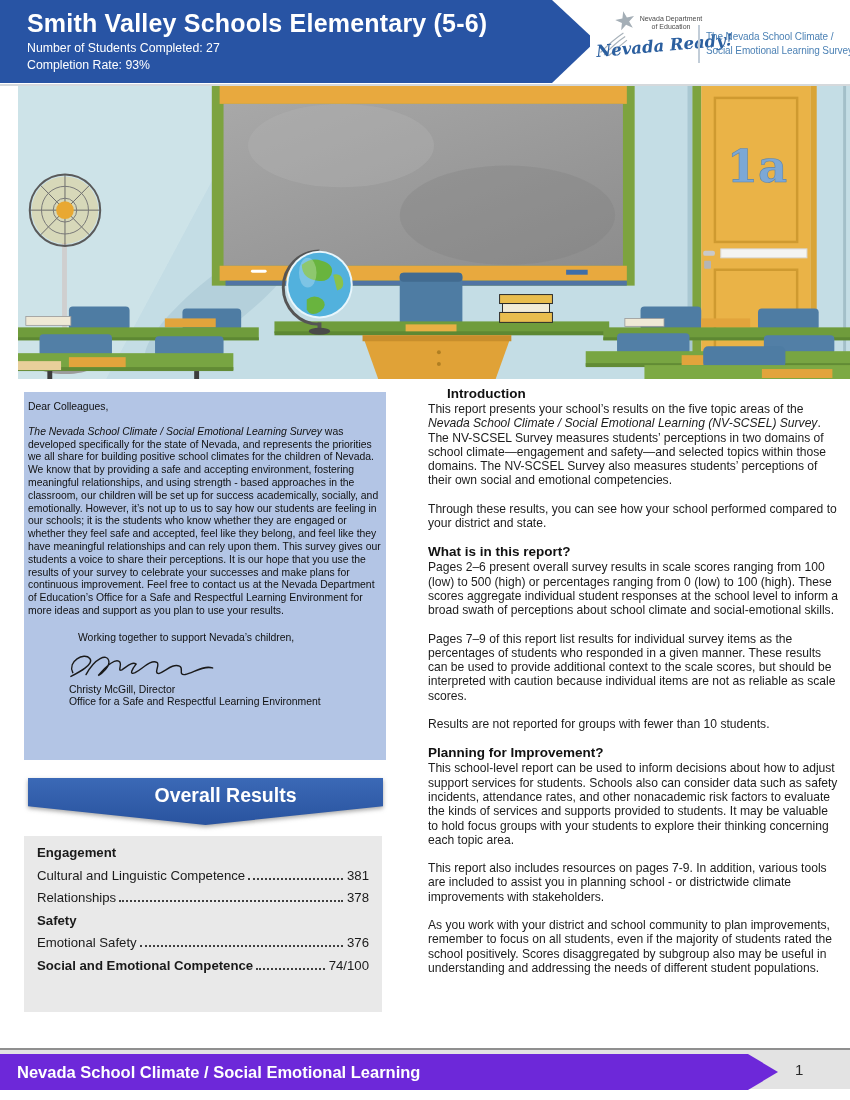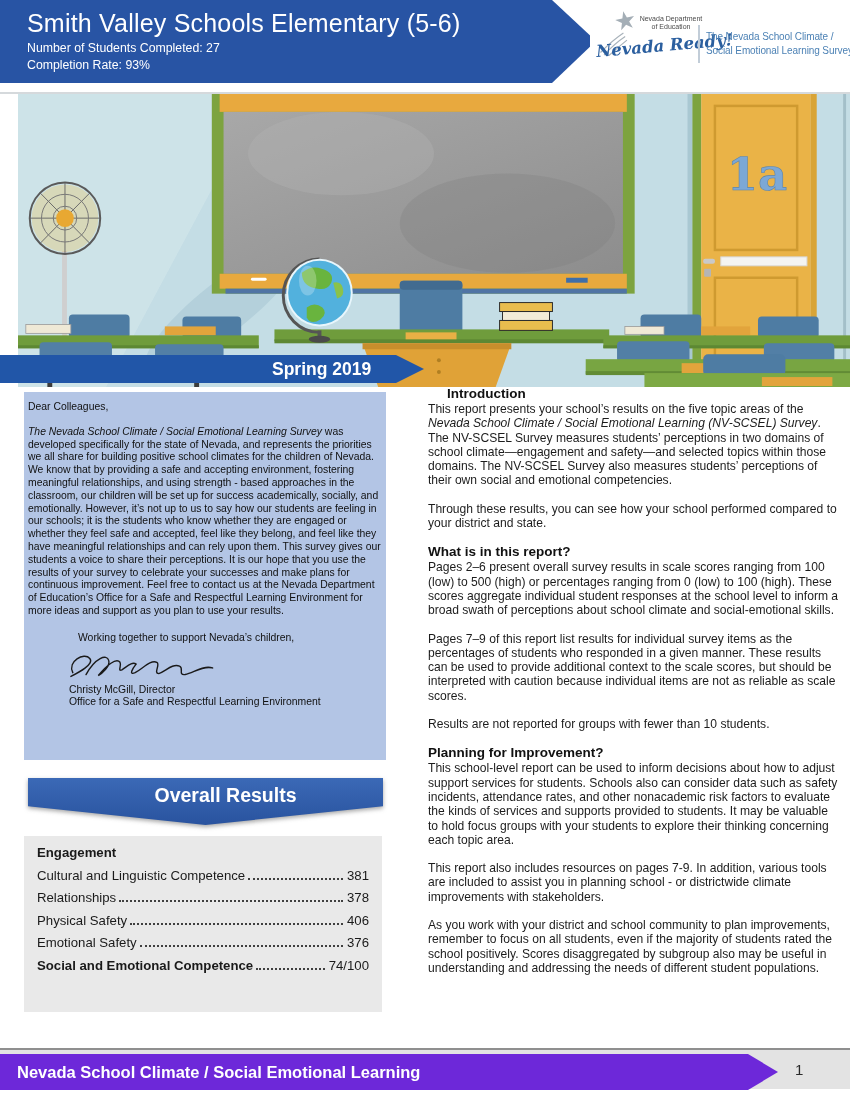--- a/index.html
+++ b/index.html
@@ -4,40 +4,40 @@
 <style>
   html,body { margin:0; padding:0; background:#ffffff; }
   .page { position:relative; width:850px; height:1100px; background:#fff;
           font-family:"Liberation Sans", sans-serif; overflow:hidden; }
 
   
   .header-blue { position:absolute; left:0; top:0; width:620px; height:83px;
     background:#2854a4;
     clip-path:polygon(0 0, 552px 0, 596px 41px, 552px 83px, 0 83px);
     color:#fff; padding:9px 0 0 27px; box-sizing:border-box; }
-  .school-title { font-size:25px; font-weight:normal; letter-spacing:0.2px; white-space:nowrap; }
+  .school-title { font-size:25px; font-weight:bold; letter-spacing:0.2px; white-space:nowrap; }
   .header-sub   { font-size:12.3px; margin-top:3px; }
 
   .logo { position:absolute; left:590px; top:2px; width:258px; height:84px; background:#fff; }
   .logo-star { position:absolute; left:24px; top:4px; font-size:25px; color:#a4aeb6;
                transform:rotate(-12deg); }
   .logo-swoosh { position:absolute; left:6px; top:24px; width:46px; height:30px; }
   .logo-dept { position:absolute; left:48px; top:13px; width:66px; font-size:7px;
                color:#4a4a4a; text-align:center; line-height:1.2; }
   .logo-dept span { display:block; }
   .logo-script { position:absolute; left:6px; top:34px; font-family:"DejaVu Serif", serif;
                  font-style:italic; font-weight:bold; font-size:16.5px; color:#2b5f9f;
                  transform:rotate(-5deg); white-space:nowrap; }
   .logo-divider { position:absolute; left:108px; top:23px; width:2px; height:38px; background:#c2cdd8; }
   .logo-survey { position:absolute; left:116px; top:28px; font-size:10px; color:#4d82b5;
                  line-height:1.4; letter-spacing:-0.1px; white-space:nowrap; }
   .logo-survey span { display:block; }
 
   
-  .photo { position:absolute; left:0; top:92px; width:850px; height:295px; border-top:2px solid #d5d9dc; box-sizing:border-box;padding-left:18px;}
+  .photo { position:absolute; left:0; top:84px; width:850px; height:295px; border-top:2px solid #d5d9dc; box-sizing:border-box;padding-left:18px;}
   .photo svg { display:block; width:100%; height:100%; }
 
   .spring-banner { position:absolute; left:0; top:355px; width:424px; height:28px;
     background:#2156a8; clip-path:polygon(0 0, 396px 0, 424px 14px, 396px 28px, 0 28px); z-index:3; }
   .spring-text { position:absolute; left:272px; top:4px; font-size:17.5px; font-weight:bold; color:#fff; }
 
   
   .letter-box { position:absolute; left:24px; top:392px; width:362px; height:368px;
     background:#b3c5e5; padding:9px 4px; box-sizing:border-box;
     font-size:10.4px; line-height:1.23; color:#101010; }
@@ -226,23 +226,20 @@
         <rect x="580" y="267" width="276" height="15" fill="#78a542"></rect>
         <rect x="580" y="279" width="276" height="4" fill="#628b35"></rect>
         <rect x="678" y="271" width="56" height="10" fill="#e2a43c"></rect>
         <rect x="700" y="262" width="84" height="22" rx="5" fill="#4e7ca3"></rect>
         <rect x="640" y="281" width="216" height="14" fill="#7da944"></rect>
         <rect x="760" y="285" width="72" height="9" fill="#e2a43c"></rect>
       </g>
     </svg>
   </div>
 
-  <div class="spring-banner">
-    <span class="spring-text">Spring 2019</span>
-  </div>
 
   <div class="letter-box">
     <div>Dear Colleagues,</div>
     <p class="letter-p"><i>The Nevada School Climate / Social Emotional Learning Survey</i><span> was developed specifically for the state of Nevada, and represents the priorities we all share for building positive school climates for the children of Nevada. We know that by providing a safe and accepting environment, fostering meaningful relationships, and using strength - based approaches in the classroom, our children will be set up for success academically, socially, and emotionally. However, it’s not up to us to say how our students are feeling in our schools; it is the students who know whether they are engaged or whether they feel safe and accepted, feel like they belong, and feel like they have meaningful relationships and can rely upon them. This survey gives our students a voice to share their perceptions. It is our hope that you use the results of your survey to celebrate your successes and make plans for continuous improvement. Feel free to contact us at the Nevada Department of Education’s Office for a Safe and Respectful Learning Environment for more ideas and support as you plan to use your results.</span></p>
     <div class="letter-closing">Working together to support Nevada’s children,</div>
     <svg class="signature" viewBox="0 0 175 36">
       <path d="M10,24 C4,12 22,2 28,9 C33,15 16,24 8,28 M24,26 C34,8 46,4 48,11 C50,17 41,25 37,27 C46,16 56,8 60,13 C62,16 57,23 62,21 C68,17 73,12 77,15 C73,20 69,27 76,24 C84,20 92,10 99,13 C103,15 95,25 101,25 C108,23 115,14 123,17 C128,19 121,27 129,26 C138,24 148,16 158,19" stroke="#1a1a1a" fill="none" stroke-width="1.5" stroke-linecap="round"></path>
     </svg>
     <div class="signer">Christy McGill, Director</div>
     <div class="signer">Office for a Safe and Respectful Learning Environment</div>
@@ -261,24 +258,22 @@
         <div class="result-row">
           <span class="r-label">Cultural and Linguistic Competence</span>
           <span class="r-dots"></span>
           <span class="r-value">381</span>
         </div>
         <div class="result-row">
           <span class="r-label">Relationships</span>
           <span class="r-dots"></span>
           <span class="r-value">378</span>
         </div>
-        <div class="result-row">
-          <span class="r-label">Physical Safety</span>
-          <span class="r-dots"></span>
-          <span class="r-value">406</span>
+        <div class="result-row bold">
+          <span class="r-label">Safety</span>
         </div>
         <div class="result-row">
           <span class="r-label">Emotional Safety</span>
           <span class="r-dots"></span>
           <span class="r-value">376</span>
         </div>
         <div class="result-row bold">
           <span class="r-label">Social and Emotional Competence</span>
           <span class="r-dots"></span>
           <span class="r-value">74/100</span>

